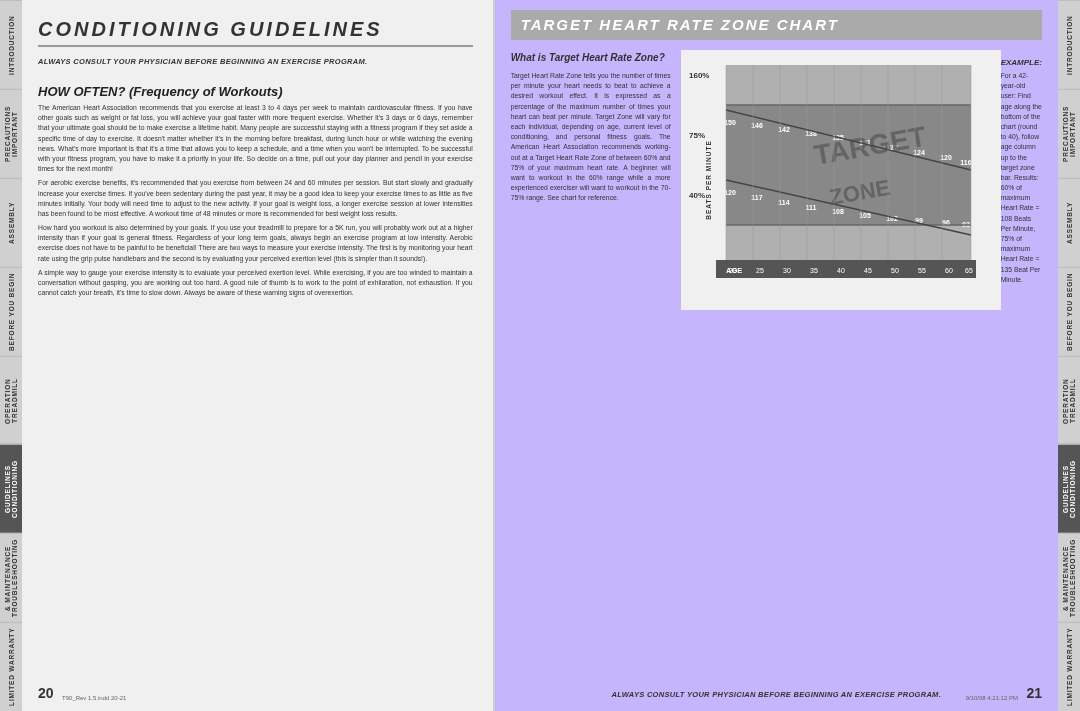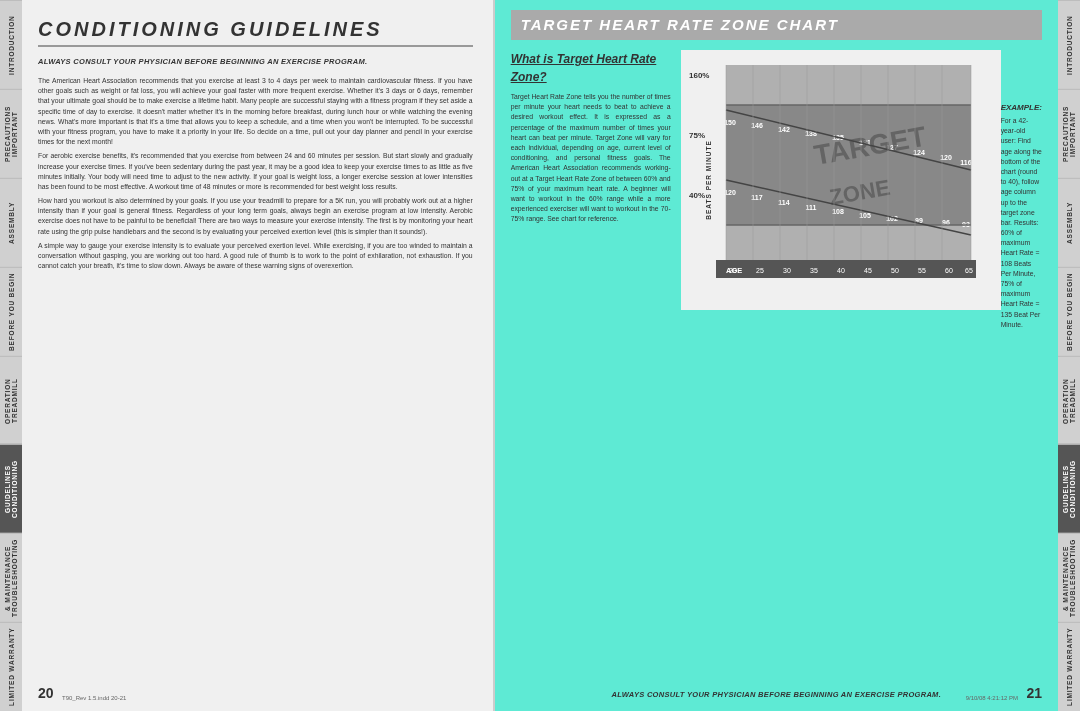--- a/index.html
+++ b/index.html
@@ -89,21 +89,21 @@
       padding: 18px 20px 12px 16px;
       display: flex;
       flex-direction: column;
       border-right: 2px solid #ccc;
       position: relative;
     }
 
     
     .right-page {
       flex: 1;
-      background: #5eead4;
+      background: #c4b5fd;
       padding: 10px 16px 12px 16px;
       display: flex;
       flex-direction: column;
       position: relative;
     }
 
     .page-title {
       font-size: 20px;
       font-weight: bold;
       font-style: italic;
@@ -188,25 +188,24 @@
       gap: 10px;
     }
 
     .chart-description {
       flex: 0 0 160px;
       font-size: 6.8px;
       color: #333;
       line-height: 1.5;
     }
     .chart-description .what-is {
-      font-size: 12px;
+      font-size: 10px;
       font-weight: bold;
       font-style: italic;
       margin-bottom: 6px;
-      text-decoration: underline;
     }
 
     .chart-area {
       flex: 1;
       position: relative;
       display: flex;
       flex-direction: row;
       justify-content: flex-start;
     }
 
@@ -217,21 +216,20 @@
 
     .example-section {
       margin-top: 8px;
     }
     .example-title {
       font-size: 8px;
       font-weight: bold;
       font-style: italic;
       color: #333;
       margin-bottom: 4px;
-      margin-top: 45px;
     }
     .example-text {
       font-size: 6.8px;
       color: #333;
       line-height: 1.5;
     }
 
     .always-consult-bottom {
       font-size: 7.5px;
       font-weight: bold;
@@ -255,20 +253,21 @@
   <div class="left-tab-item inactive">TROUBLESHOOTING &amp; MAINTENANCE</div>
   <div class="left-tab-item inactive">LIMITED WARRANTY</div>
 </div>
 
 <div class="main-content">
 
   <div class="left-page">
     <div class="page-title">CONDITIONING GUIDELINES</div>
     <div class="always-consult">ALWAYS CONSULT YOUR PHYSICIAN BEFORE BEGINNING AN EXERCISE PROGRAM.</div>
 
+    <div class="section-title">HOW OFTEN? (Frequency of Workouts)</div>
     <div class="section-text">The American Heart Association recommends that you exercise at least 3 to 4 days per week to maintain cardiovascular fitness. If you have other goals such as weight or fat loss, you will achieve your goal faster with more frequent exercise. Whether it's 3 days or 6 days, remember that your ultimate goal should be to make exercise a lifetime habit. Many people are successful staying with a fitness program if they set aside a specific time of day to exercise. It doesn't matter whether it's in the morning before breakfast, during lunch hour or while watching the evening news. What's more important is that it's a time that allows you to keep a schedule, and a time when you won't be interrupted. To be successful with your fitness program, you have to make it a priority in your life. So decide on a time, pull out your day planner and pencil in your exercise times for the next month!</div>
 
     <div class="section-text">For aerobic exercise benefits, it's recommended that you exercise from between 24 and 60 minutes per session. But start slowly and gradually increase your exercise times. If you've been sedentary during the past year, it may be a good idea to keep your exercise times to as little as five minutes initially. Your body will need time to adjust to the new activity. If your goal is weight loss, a longer exercise session at lower intensities has been found to be most effective. A workout time of 48 minutes or more is recommended for best weight loss results.</div>
 
     <div class="section-text">How hard you workout is also determined by your goals. If you use your treadmill to prepare for a 5K run, you will probably work out at a higher intensity than if your goal is general fitness. Regardless of your long term goals, always begin an exercise program at low intensity. Aerobic exercise does not have to be painful to be beneficial! There are two ways to measure your exercise intensity. The first is by monitoring your heart rate using the grip pulse handlebars and the second is by evaluating your perceived exertion level (this is simpler than it sounds!).</div>
 
     <div class="section-text">A simple way to gauge your exercise intensity is to evaluate your perceived exertion level. While exercising, if you are too winded to maintain a conversation without gasping, you are working out too hard. A good rule of thumb is to work to the point of exhilaration, not exhaustion. If you cannot catch your breath, it's time to slow down. Always be aware of these warning signs of overexertion.</div>
 
     <span class="page-number page-number-left">20</span>
     <span class="footer-text">T90_Rev 1.5.indd  20-21</span>

